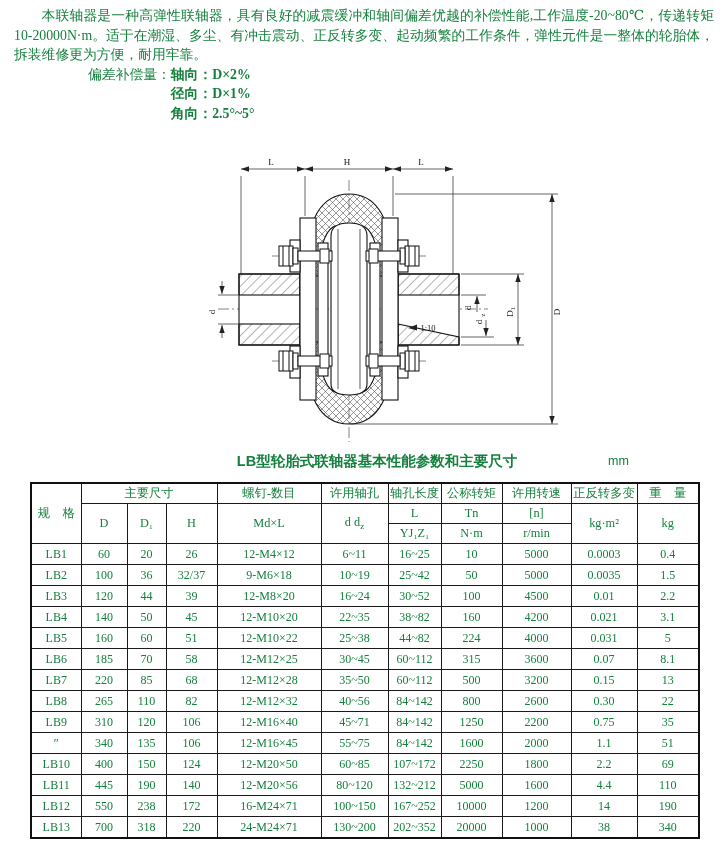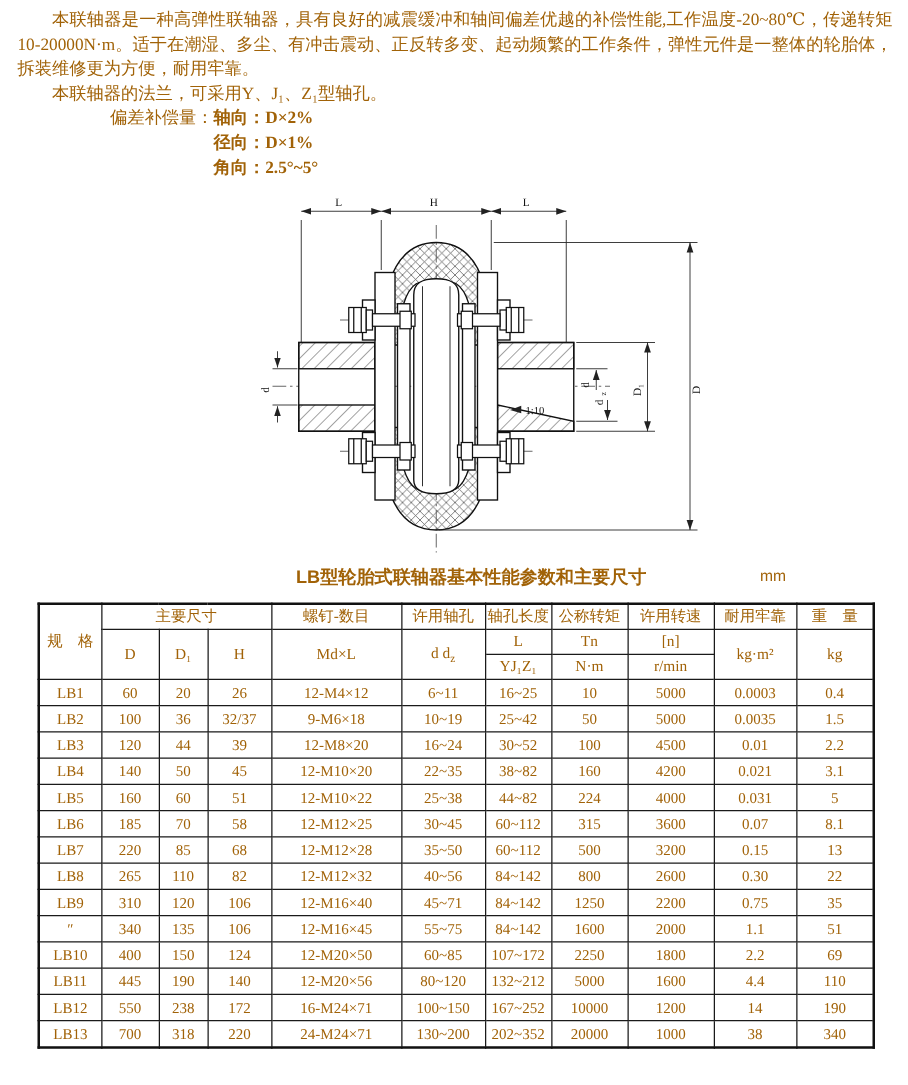--- a/index.html
+++ b/index.html
@@ -1,17 +1,17 @@
 <!DOCTYPE html>
 <html><head>
 <meta charset="utf-8">
 <style>
   html,body{margin:0;padding:0;background:#fff;}
   #page{position:relative;width:726px;height:868px;background:#fff;overflow:hidden;
-        font-family:"Liberation Serif","DejaVu Serif",serif;color:#a16207;}
+        font-family:"Liberation Serif","DejaVu Serif",serif;color:#15803d;}
   
   .intro{position:absolute;top:6px;left:0;right:0;padding:0 12px 0 14px;
          font-size:13.8px;line-height:19.6px;}
   .intro p{margin:0;text-indent:2em;text-align:justify;}
   .comp{display:flex;margin-left:74px;}
   .comp .items div{line-height:19.6px;font-weight:bold;}
   
   .drawing{position:absolute;left:168px;top:150px;}
   
   .tbl-title{position:absolute;top:452px;left:0;width:726px;text-align:center;
@@ -29,21 +29,20 @@
   sub.sv{font-size:9px;}
   .note{position:absolute;left:38px;top:846px;font-size:13.2px;}
 </style>
 </head>
 <body>
 
 <div id="page">
 
   <div class="intro">
     <p>本联轴器是一种高弹性联轴器，具有良好的减震缓冲和轴间偏差优越的补偿性能,工作温度-20~80℃，传递转矩10-20000N·m。适于在潮湿、多尘、有冲击震动、正反转多变、起动频繁的工作条件，弹性元件是一整体的轮胎体，拆装维修更为方便，耐用牢靠。</p>
-    <p>本联轴器的法兰，可采用Y、J₁、Z₁型轴孔。</p>
     <div class="comp">
       <div>偏差补偿量：</div>
       <div class="items">
         <div>轴向：D×2%</div>
         <div>径向：D×1%</div>
         <div>角向：2.5°~5°</div>
       </div>
     </div>
   </div>
 
@@ -201,21 +200,21 @@
     </colgroup>
     <thead>
       <tr>
         <th rowspan="3">规　格</th>
         <th colspan="3">主要尺寸</th>
         <th>螺钉-数目</th>
         <th>许用轴孔</th>
         <th>轴孔长度</th>
         <th>公称转矩</th>
         <th>许用转速</th>
-        <th>耐用牢靠</th>
+        <th>正反转多变</th>
         <th>重　量</th>
       </tr>
       <tr>
         <th rowspan="2">D</th>
         <th rowspan="2">D₁</th>
         <th rowspan="2">H</th>
         <th rowspan="2">Md×L</th>
         <th rowspan="2"><span>d d</span><sub class="sv">z</sub></th>
         <th>L</th>
         <th>Tn</th>

